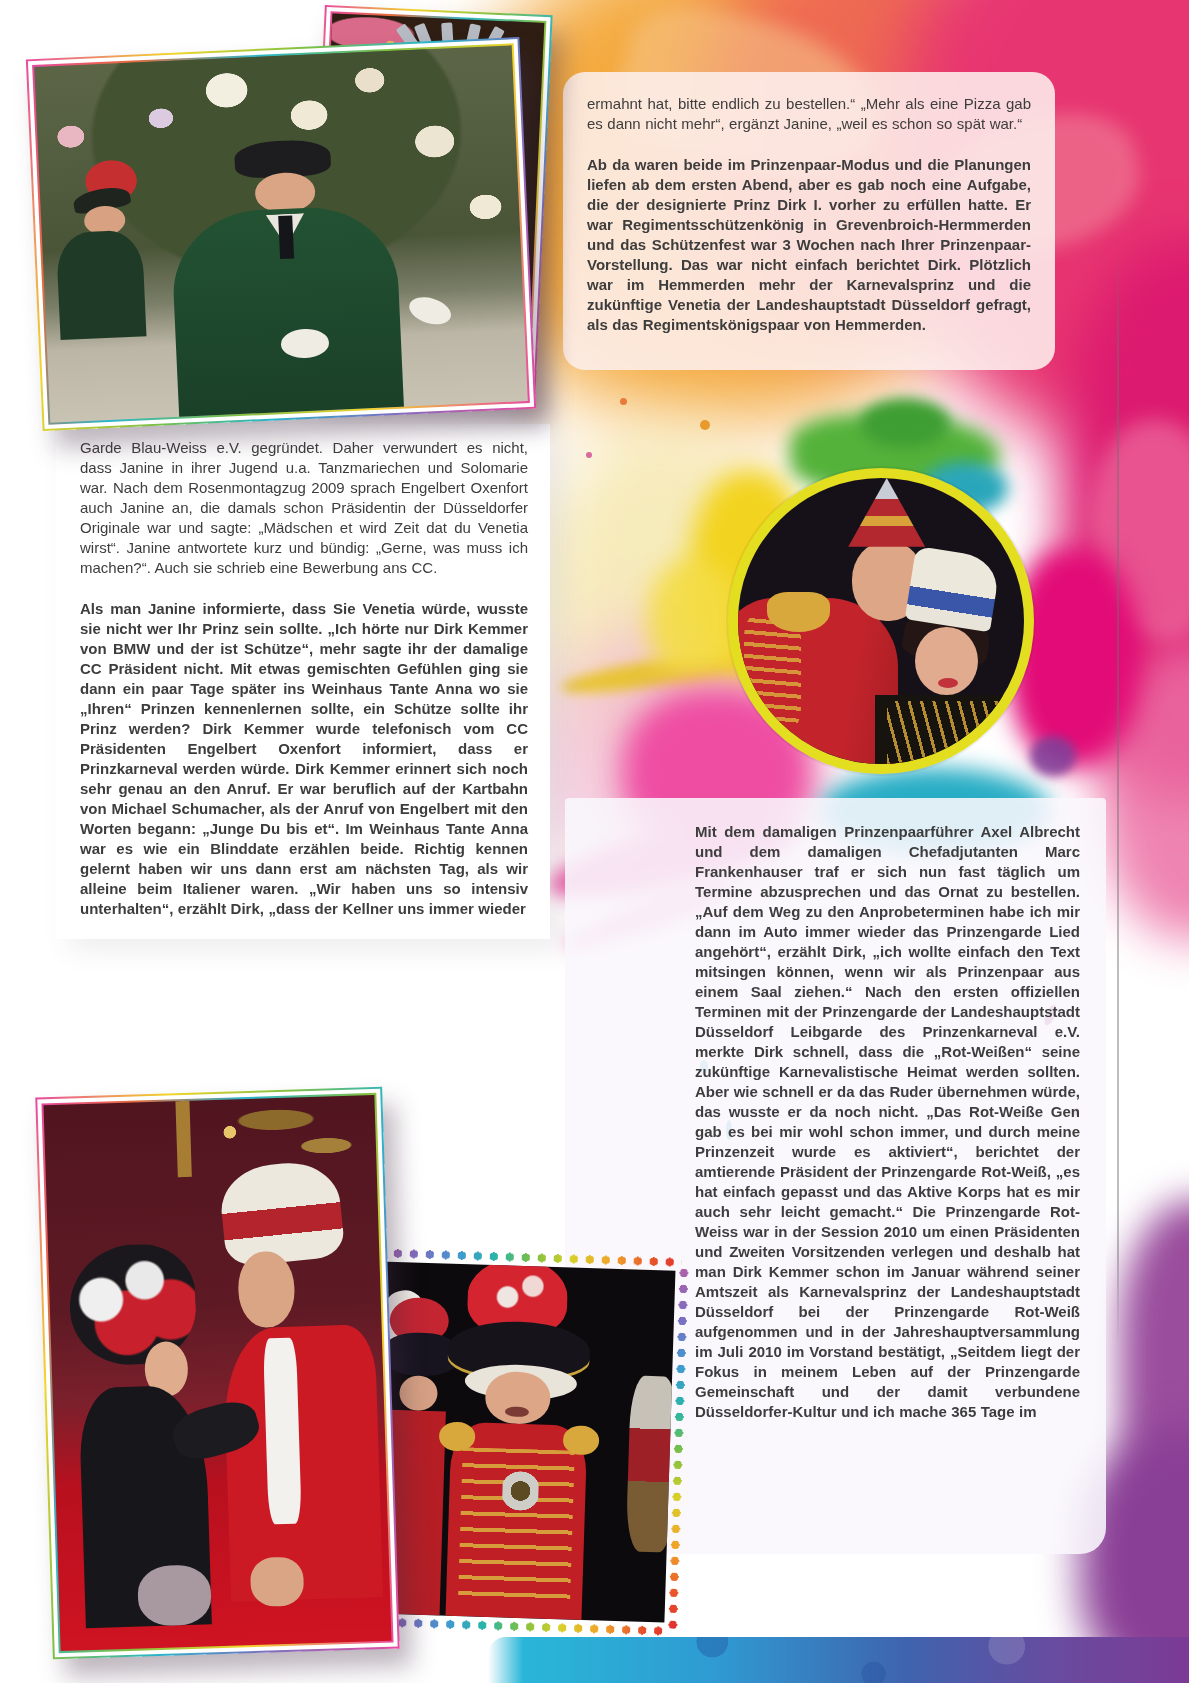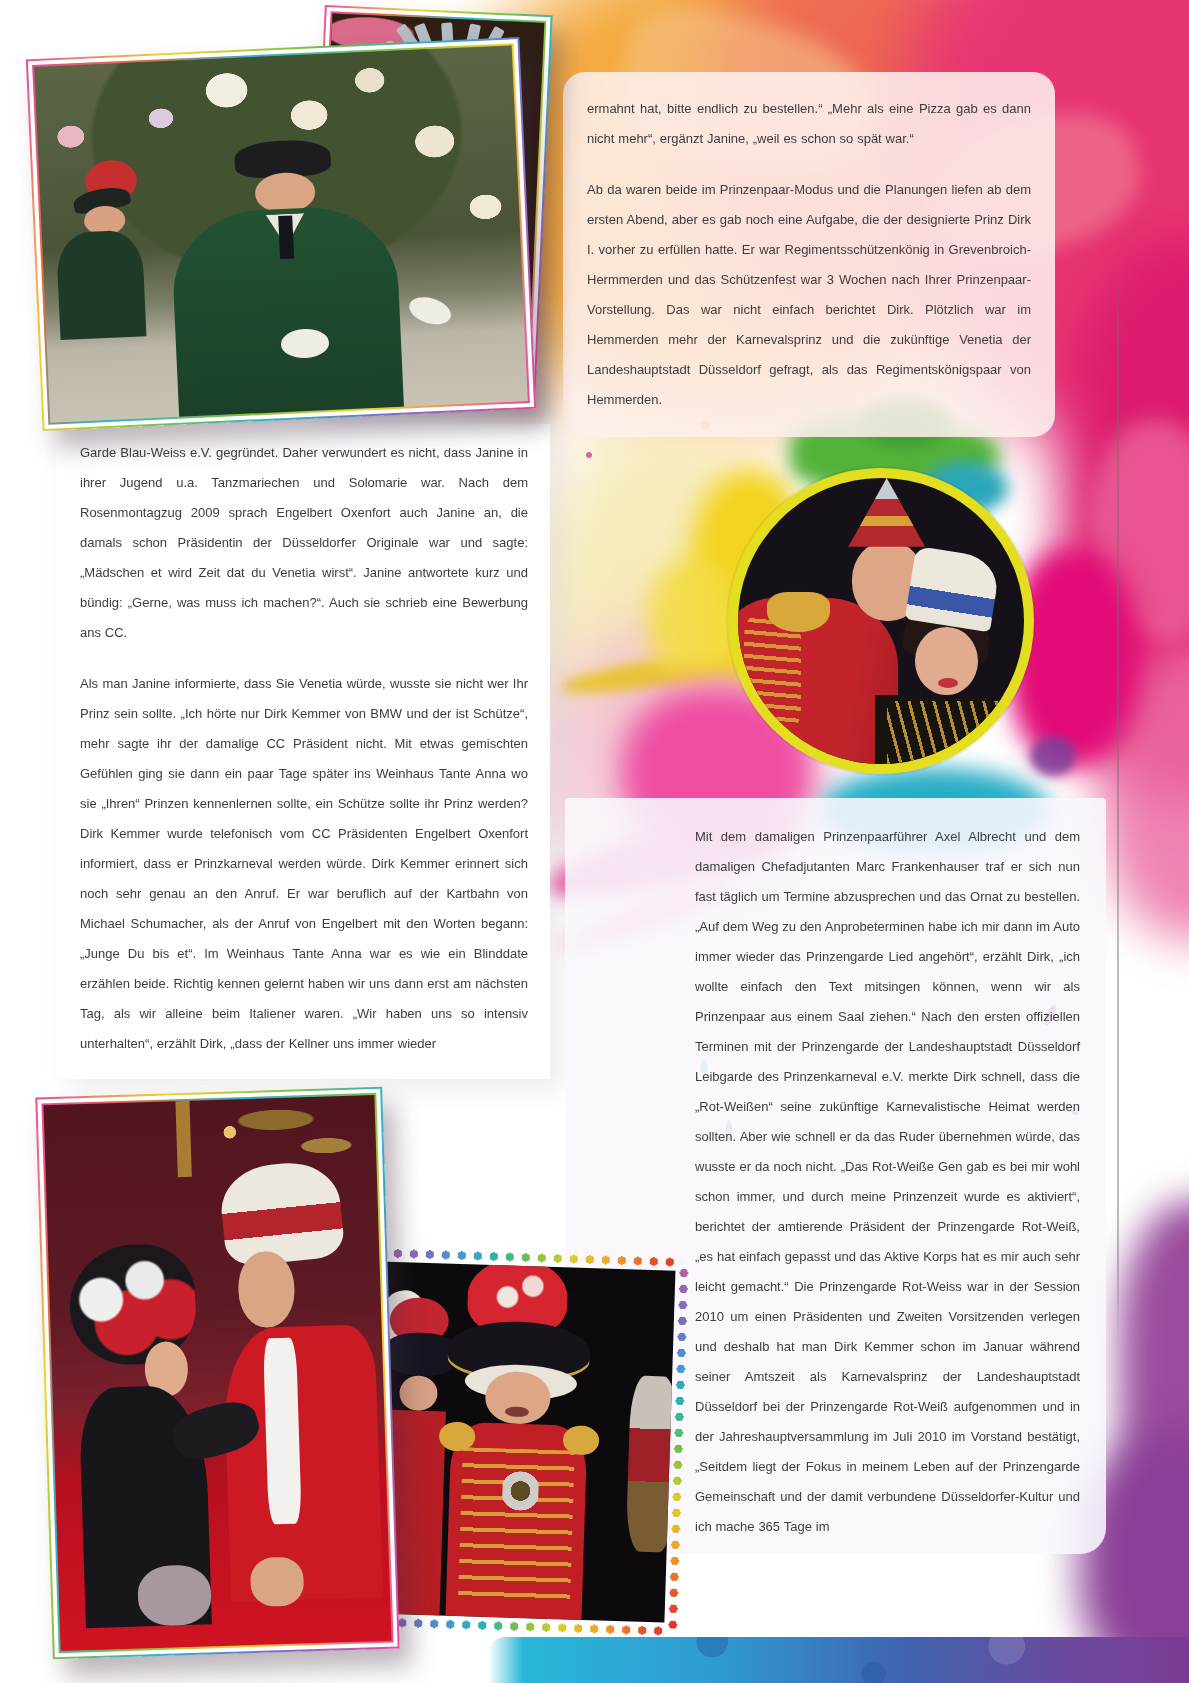--- a/index.html
+++ b/index.html
@@ -47,24 +47,24 @@
       radial-gradient(circle 26px at 32% 10%, rgba(30,70,150,.35) 0 60%, transparent 62%),
       radial-gradient(circle 20px at 55% 80%, rgba(30,70,150,.3) 0 60%, transparent 62%),
       radial-gradient(circle 30px at 74% 20%, rgba(255,255,255,.14) 0 60%, transparent 62%),
       linear-gradient(90deg, rgba(41,182,216,0) 0%, #29b6d8 5%, #2f9bd2 32%, #3f63ae 60%, #6a4a9e 82%, #7c3a95 100%);
     border-top-left-radius:18px;
   }
   .page-edge-line{left:1117px;top:250px;width:2px;height:1095px;
     background:linear-gradient(180deg, rgba(110,110,110,0), rgba(110,110,110,.45) 8% 92%, rgba(110,110,110,0));}
 
   
-  .textbox{box-sizing:border-box; text-align:justify; font-size:13px; line-height:30px;
+  .textbox{box-sizing:border-box; text-align:justify; font-size:15px; line-height:20px;
     hyphens:auto; -webkit-hyphens:auto; word-spacing:.02em;}
   .textbox p{margin:0 0 21px 0;}
-  .textbox p:last-child{margin-bottom:0;}
+  .textbox p:last-child{margin-bottom:0;font-weight:bold;}
   .intro-box{left:563px;top:72px;width:492px;min-height:298px;background:rgba(253,239,237,.88);
     border-radius:22px;padding:22px 24px;}
   .left-col{left:56px;top:424px;width:494px;background:#fff;padding:14px 22px 20px 24px;
     box-shadow:14px 10px 26px rgba(90,70,90,.10);}
   .right-col{left:565px;top:798px;width:541px;height:756px;background:rgba(249,247,253,.88);
     border-radius:4px 4px 26px 4px;padding:24px 26px;overflow:hidden;}
   .photo-cutout{float:left;width:90px;height:330px;margin-top:412px;margin-right:14px;}
 
   
   .rframe{position:absolute;box-sizing:border-box;padding:2px;

